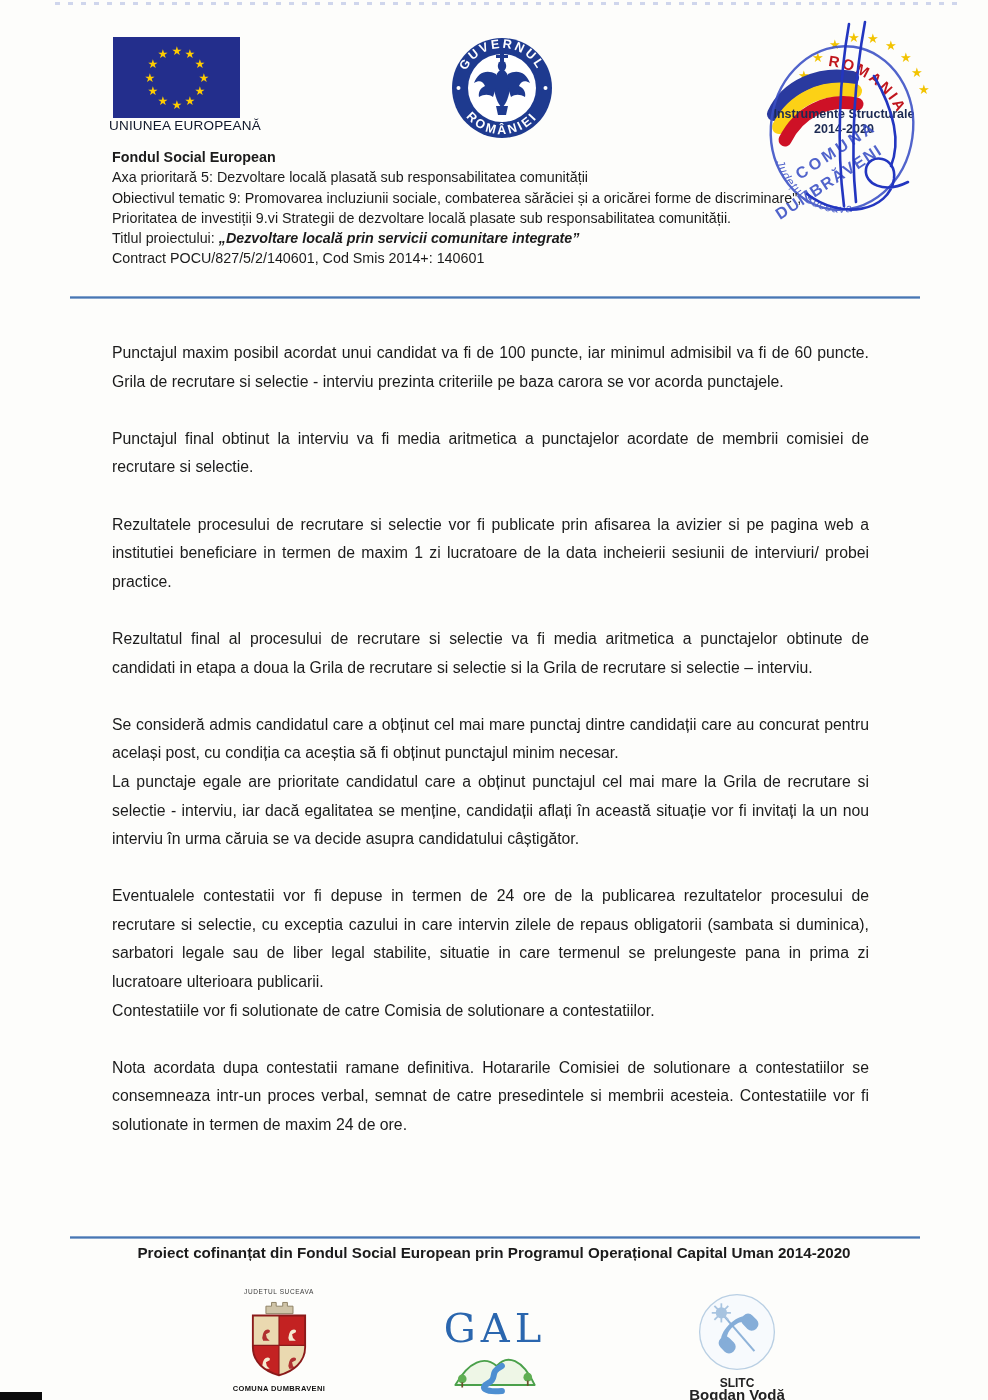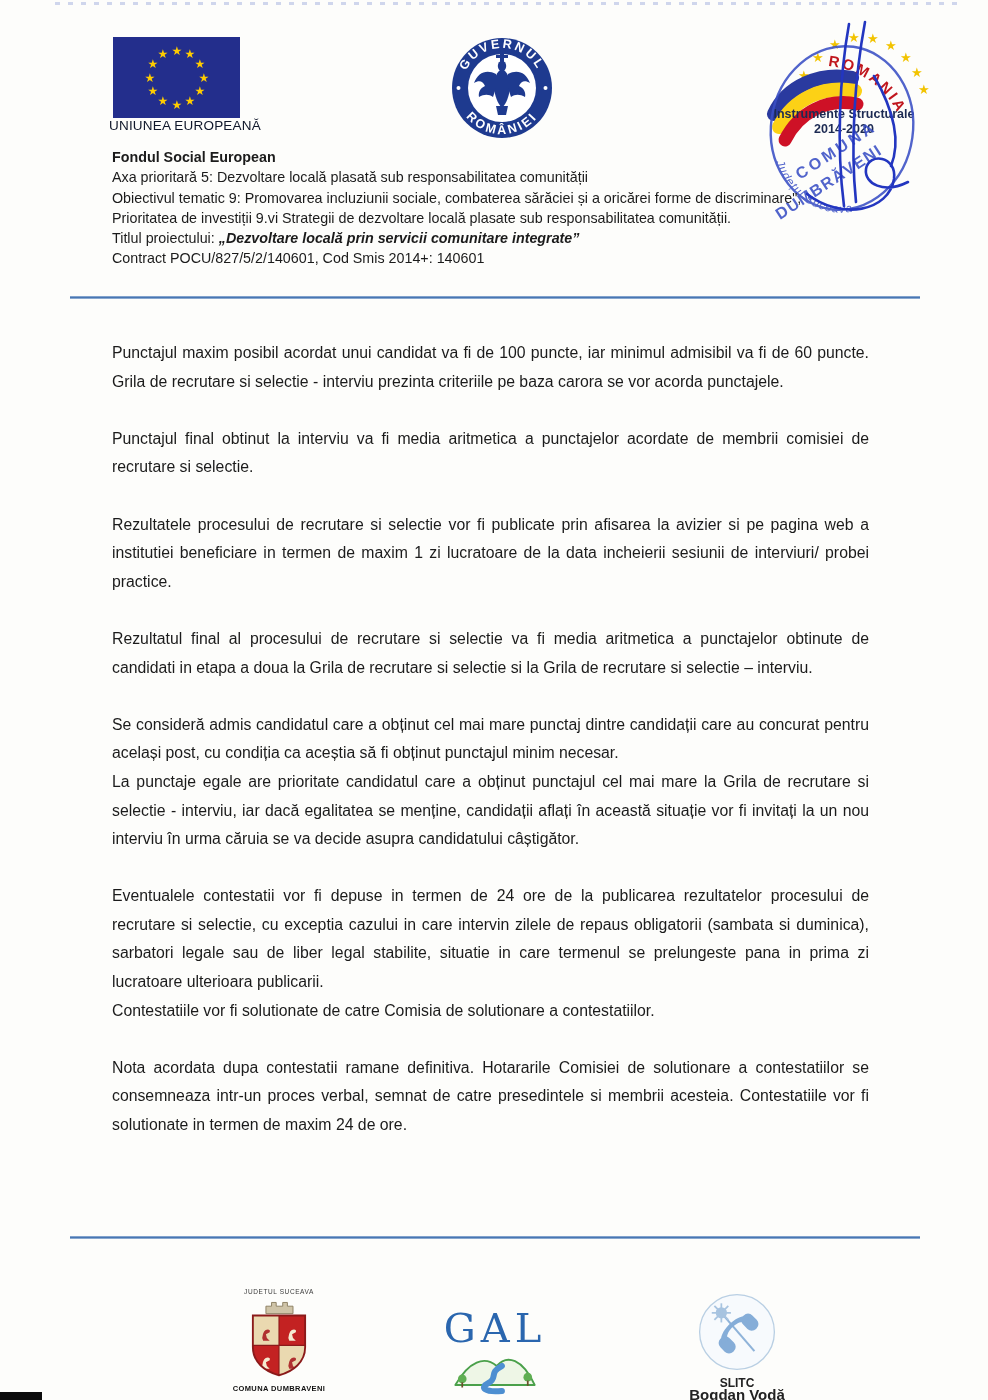--- a/index.html
+++ b/index.html
@@ -174,20 +174,21 @@
     <p class="para gap">Rezultatul final al procesului de recrutare si selectie va fi media aritmetica a punctajelor obtinute de candidati in etapa a doua la Grila de recrutare si selectie si la Grila de recrutare si selectie – interviu.</p>
     <p class="para gap">Se consideră admis candidatul care a obținut cel mai mare punctaj dintre candidații care au concurat pentru același post, cu condiția ca aceștia să fi obținut punctajul minim necesar.</p>
     <p class="para">La punctaje egale are prioritate candidatul care a obținut punctajul cel mai mare la Grila de recrutare si selectie - interviu, iar dacă egalitatea se menține, candidații aflați în această situație vor fi invitați la un nou interviu în urma căruia se va decide asupra candidatului câștigător.</p>
     <p class="para gap">Eventualele contestatii vor fi depuse in termen de 24 ore de la publicarea rezultatelor procesului de recrutare si selectie, cu exceptia cazului in care intervin zilele de repaus obligatorii (sambata si duminica), sarbatori legale sau de liber legal stabilite, situatie in care termenul se prelungeste pana in prima zi lucratoare ulterioara publicarii.</p>
     <p class="para">Contestatiile vor fi solutionate de catre Comisia de solutionare a contestatiilor.</p>
     <p class="para gap">Nota acordata dupa contestatii ramane definitiva. Hotararile Comisiei de solutionare a contestatiilor se consemneaza intr-un proces verbal, semnat de catre presedintele si membrii acesteia. Contestatiile vor fi solutionate in termen de maxim 24 de ore.</p>
   </div>
 
   <div class="rule rule-bottom"></div>
 
+  <div class="footer-note">Proiect cofinanțat din Fondul Social European prin Programul Operațional Capital Uman 2014-2020</div>
 
   <div class="coa">
     <div class="coa-cap-top">JUDETUL SUCEAVA</div>
     <svg width="78" height="84" viewBox="0 0 80 90">
       <defs>
           <clipPath id="shieldClip">
             <path d="M12,22 h56 v34 C68,72 55,82 40,86 C25,82 12,72 12,56 Z"></path>
           </clipPath>
         </defs>
       <path d="M26,12 h6 v-4 h5 v4 h7 v-4 h5 v4 h6 v8 h-29 z" fill="#cfc4a8" stroke="#8a7d60" stroke-width="1"></path>

